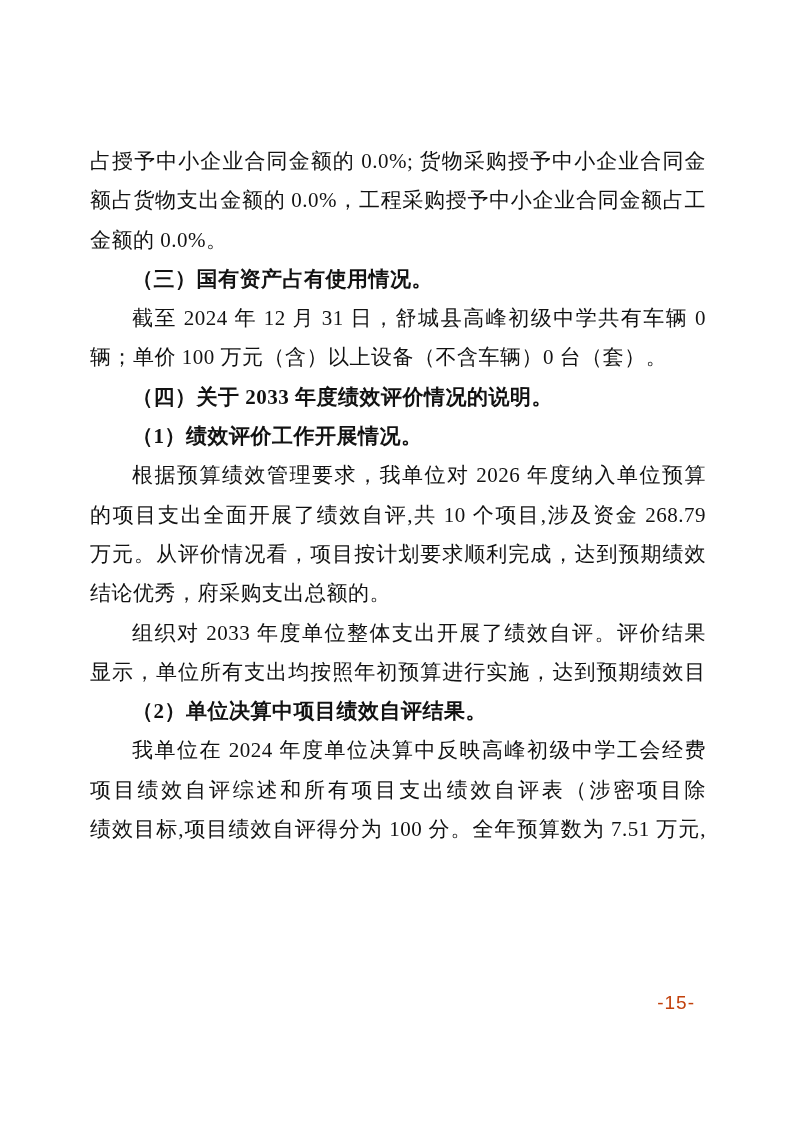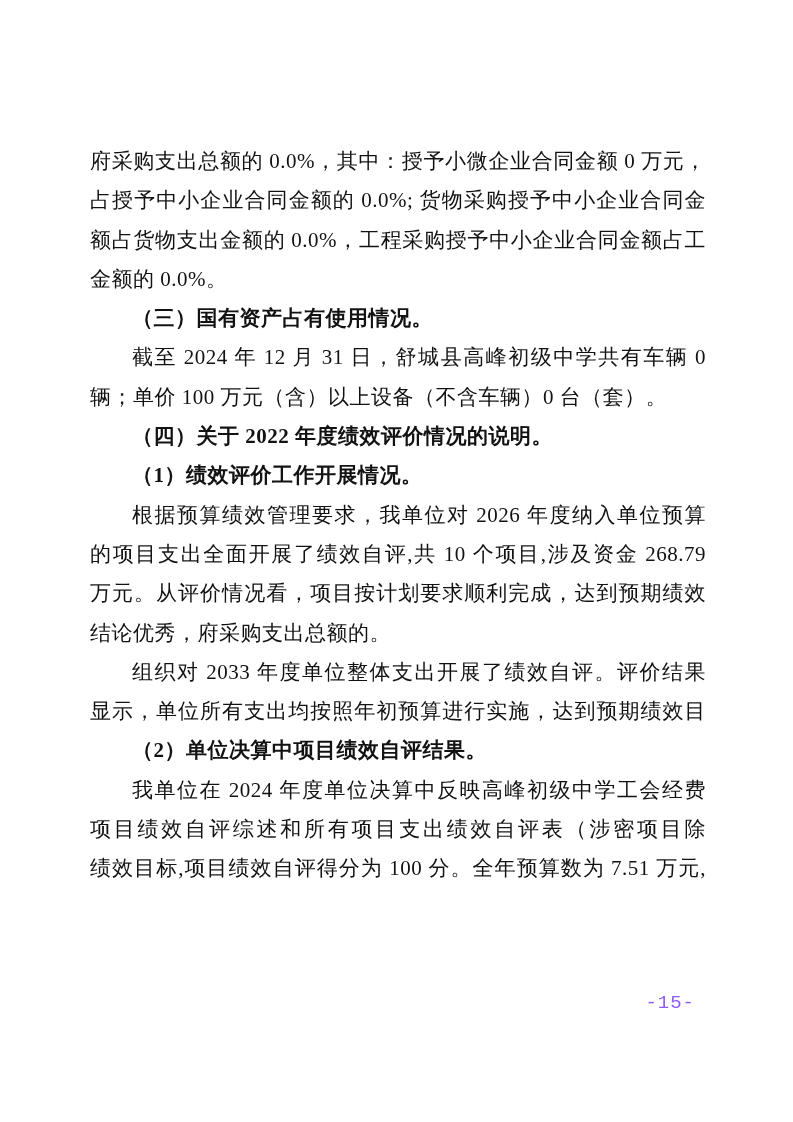--- a/index.html
+++ b/index.html
@@ -44,38 +44,37 @@
     font-family: Liberation Serif, serif;
     letter-spacing: 0.5px;
   }
   .page-number {
     position: absolute;
     top: 992px;
     right: 98px;
     font-size: 19px;
     line-height: 22px;
     letter-spacing: 1px;
-    color: #8b5cf6;
-    font-family: Liberation Mono, monospace;
+    color: #c2410c;
+    font-family: Liberation Sans, sans-serif;
     text-align: right;
   }
 </style>
 </head>
 <body>
 
 <div class="page">
   <div class="doc-body">
-      <div class="line full">府采购支出总额的 0.0%，其中：授予小微企业合同金额 0 万元，</div>
       <div class="line full">占授予中小企业合同金额的 0.0%; 货物采购授予中小企业合同金</div>
       <div class="line full">额占货物支出金额的 0.0%，工程采购授予中小企业合同金额占工</div>
       <div class="line">金额的 0.0%。</div>
       <div class="line indent heading">（三）国有资产占有使用情况。</div>
       <div class="line full indent">截至 2024 年 12 月 31 日，舒城县高峰初级中学共有车辆 0</div>
       <div class="line">辆；单价 100 万元（含）以上设备（不含车辆）0 台（套）。</div>
-      <div class="line indent heading">（四）关于 2022 年度绩效评价情况的说明。</div>
+      <div class="line indent heading">（四）关于 2033 年度绩效评价情况的说明。</div>
       <div class="line indent heading">（1）绩效评价工作开展情况。</div>
       <div class="line full indent">根据预算绩效管理要求，我单位对 2026 年度纳入单位预算</div>
       <div class="line full">的项目支出全面开展了绩效自评,共 10 个项目,涉及资金 268.79</div>
       <div class="line full">万元。从评价情况看，项目按计划要求顺利完成，达到预期绩效目</div>
       <div class="line">结论优秀，府采购支出总额的。</div>
       <div class="line full indent">组织对 2033 年度单位整体支出开展了绩效自评。评价结果</div>
       <div class="line full">显示，单位所有支出均按照年初预算进行实施，达到预期绩效目</div>
       <div class="line indent heading">（2）单位决算中项目绩效自评结果。</div>
       <div class="line full indent">我单位在 2024 年度单位决算中反映高峰初级中学工会经费</div>
       <div class="line full">项目绩效自评综述和所有项目支出绩效自评表（涉密项目除外）。</div>

